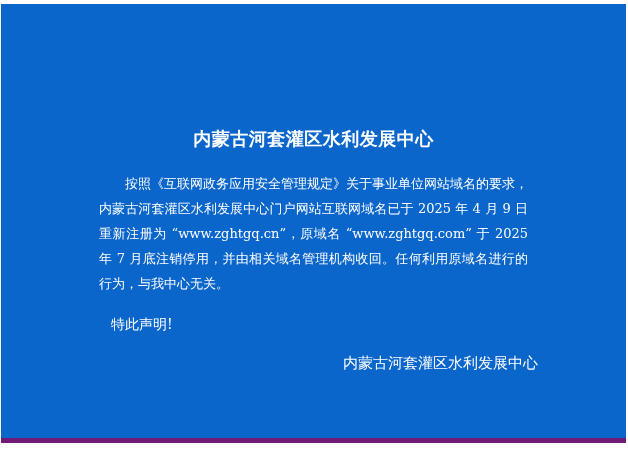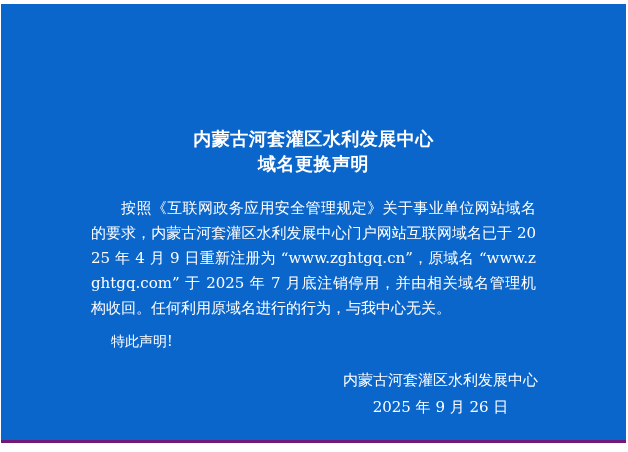--- a/index.html
+++ b/index.html
@@ -14,38 +14,38 @@
     font-family: "DejaVu Serif", "Liberation Serif", serif;
     overflow: hidden;
   }
   .notice-panel {
     position: absolute;
     top: 4px;
     left: 1px;
     right: 2px;
     bottom: 9px;
     background: var(--notice-bg, #0b66cc);
-    border-bottom: 3px solid #701a75;
+    border-bottom: 5px solid #701a75;
     color: var(--notice-fg, #ffffff);
     box-sizing: border-box;
   }
   .title-block {
     margin-top: 122px;
     text-align: center;
     font-weight: bold;
     font-size: 18px;
     line-height: 25px;
     letter-spacing: 0.5px;
   }
   .body-block {
     margin: 20px 82px 0 82px;
   }
   .body-paragraph {
-    margin: 8px;
-    font-size: 15px;
+    margin: 16px;
+    font-size: 13px;
     line-height: 25px;
     text-align: justify;
     text-indent: 2em;
     word-break: break-all;
   }
   .closing-line {
     margin: 0;
     font-size: 14px;
     line-height: 25px;
     text-indent: 2em;
@@ -60,23 +60,21 @@
   .signature-date {
     margin-top: 2px;
   }
 </style>
 </head>
 <body style="background: rgb(255, 255, 255);">
 
 <div class="notice-panel">
   <div class="title-block">
     <div>内蒙古河套灌区水利发展中心</div>
-    <div>域名更换声明</div>
   </div>
   <div class="body-block">
     <p class="body-paragraph">按照《互联网政务应用安全管理规定》关于事业单位网站域名的要求，内蒙古河套灌区水利发展中心门户网站互联网域名已于 2025 年 4 月 9 日重新注册为 “www.zghtgq.cn”，原域名 “www.zghtgq.com” 于 2025 年 7 月底注销停用，并由相关域名管理机构收回。任何利用原域名进行的行为，与我中心无关。</p>
     <p class="closing-line">特此声明!</p>
   </div>
   <div class="signature-block">
     <div class="signature-name">内蒙古河套灌区水利发展中心</div>
-    <div class="signature-date">2025 年 9 月 26 日</div>
   </div>
 </div>
 
 </body></html>

